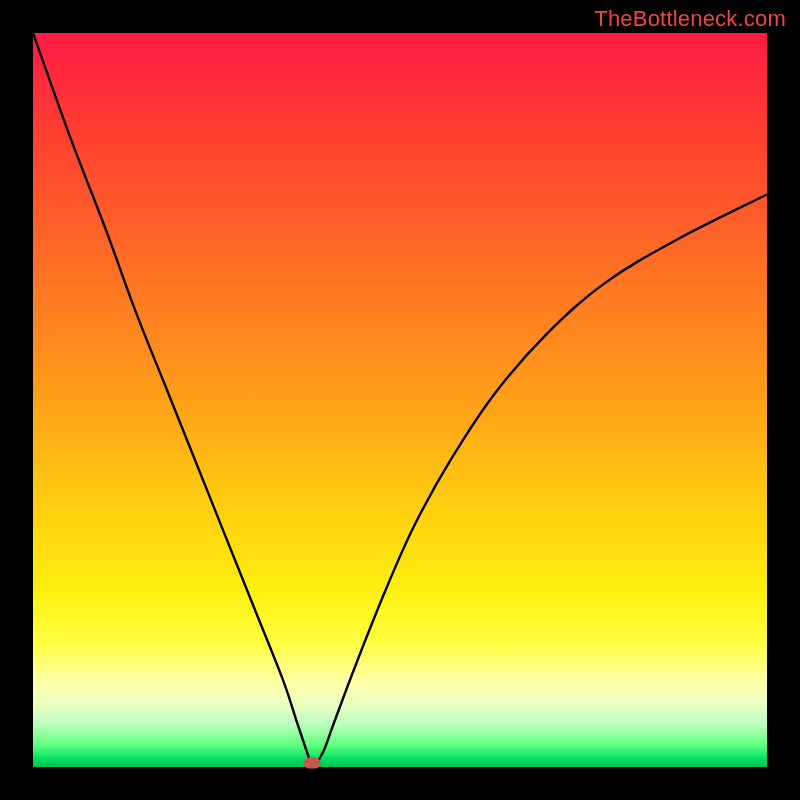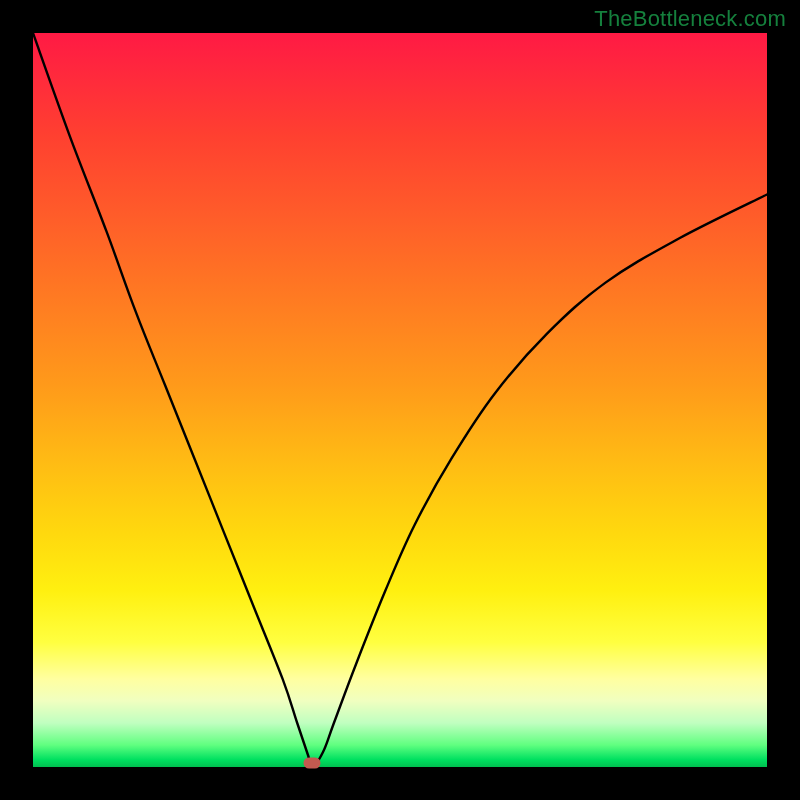--- a/index.html
+++ b/index.html
@@ -34,21 +34,21 @@
       #c0ffc0 94%,
       #60ff80 97%,
       #00e060 99%,
       #00c050 100%
     );
   }
   .watermark {
     position: absolute;
     top: 6px;
     right: 14px;
-    color: #15803d;
+    color: #ef4444;
     font-size: 22px;
     font-weight: 400;
     letter-spacing: 0.2px;
     z-index: 10;
   }
   .curve-svg {
     position: absolute;
     left: 0;
     top: 0;
     width: 734px;

